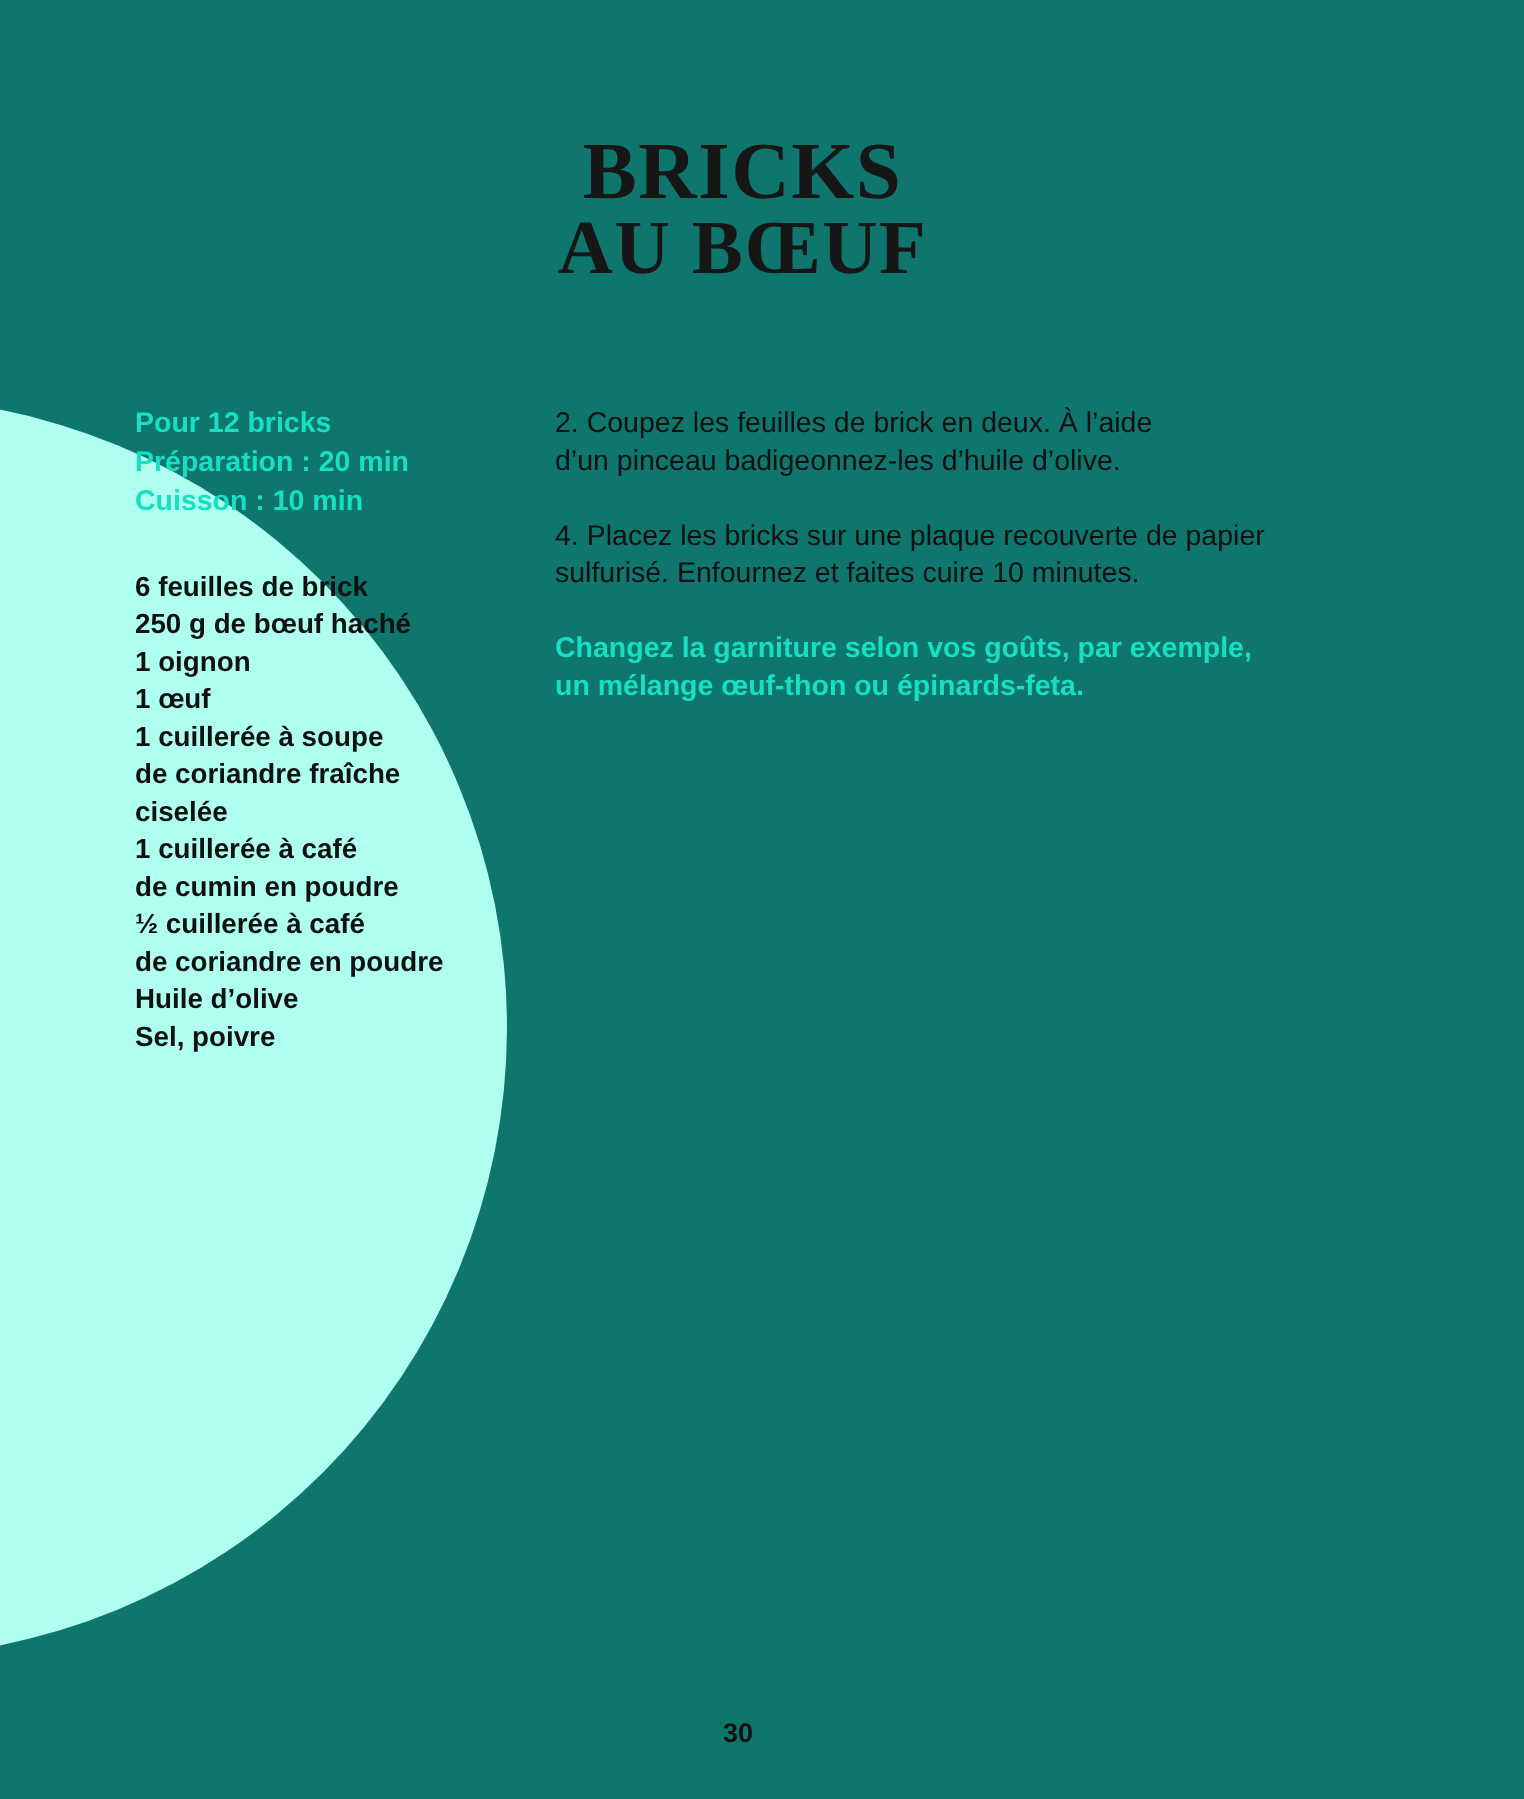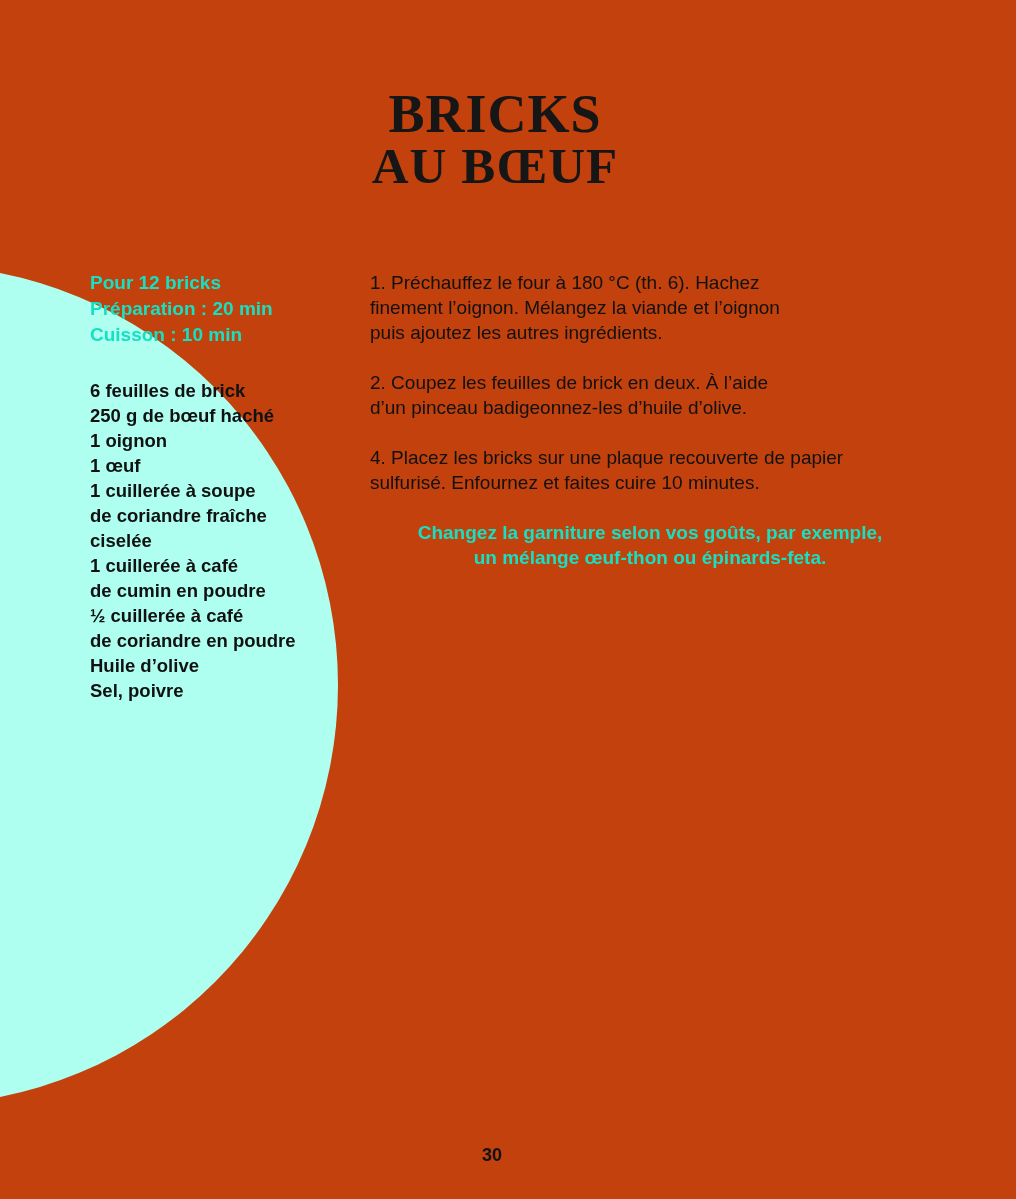--- a/index.html
+++ b/index.html
@@ -1,21 +1,21 @@
 <!DOCTYPE html>
 <html lang="fr"><head>
 <meta charset="utf-8">
 <style>
   html,body { margin:0; padding:0; }
   body { background:#ffffff; }
   .page {
     position:relative;
     width:1016px;
     height:1199px;
-    background:#c2410c;
+    background:#0f766e;
     overflow:hidden;
     font-family:"Liberation Sans", sans-serif;
     color:#111111;
   }
   .circle {
     position:absolute;
     left:-502px;
     top:265px;
     width:840px;
     height:840px;
@@ -87,21 +87,20 @@
     letter-spacing:0.3px;
     color:#17e0c2;
   }
   .variant-text {
     margin-top:3px;
     font-size:19px;
     line-height:25px;
     font-weight:700;
     color:#17e0c2;
     white-space:pre-line;
-    text-align:center;
   }
   .page-number {
     position:absolute;
     left:0;
     top:1145px;
     width:984px;
     text-align:center;
     font-size:18px;
     font-weight:700;
     color:#111111;
@@ -132,23 +131,20 @@
 ciselée
 1 cuillerée à café
 de cumin en poudre
 ½ cuillerée à café
 de coriandre en poudre
 Huile d’olive
 Sel, poivre</div>
     </div>
 
     <div class="right-col">
-      <p class="step">1. Préchauffez le four à 180 °C (th. 6). Hachez
-finement l’oignon. Mélangez la viande et l’oignon
-puis ajoutez les autres ingrédients.</p>
       <p class="step">2. Coupez les feuilles de brick en deux. À l’aide
 d’un pinceau badigeonnez-les d’huile d’olive.</p>
       <p class="step">4. Placez les bricks sur une plaque recouverte de papier
 sulfurisé. Enfournez et faites cuire 10 minutes.</p>
       <div class="variant-text">Changez la garniture selon vos goûts, par exemple,
 un mélange œuf-thon ou épinards-feta.</div>
     </div>
 
     <div class="page-number">30</div>
   </div>

